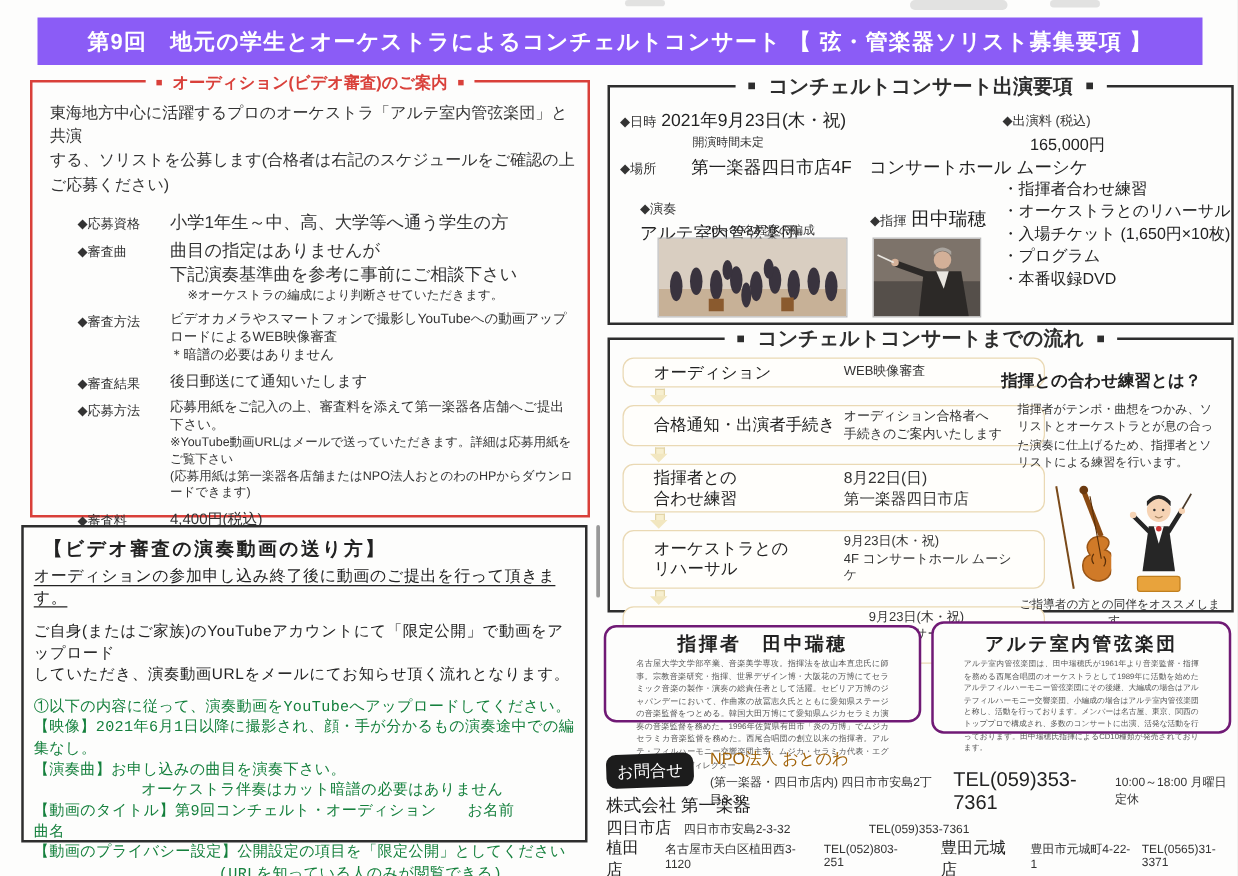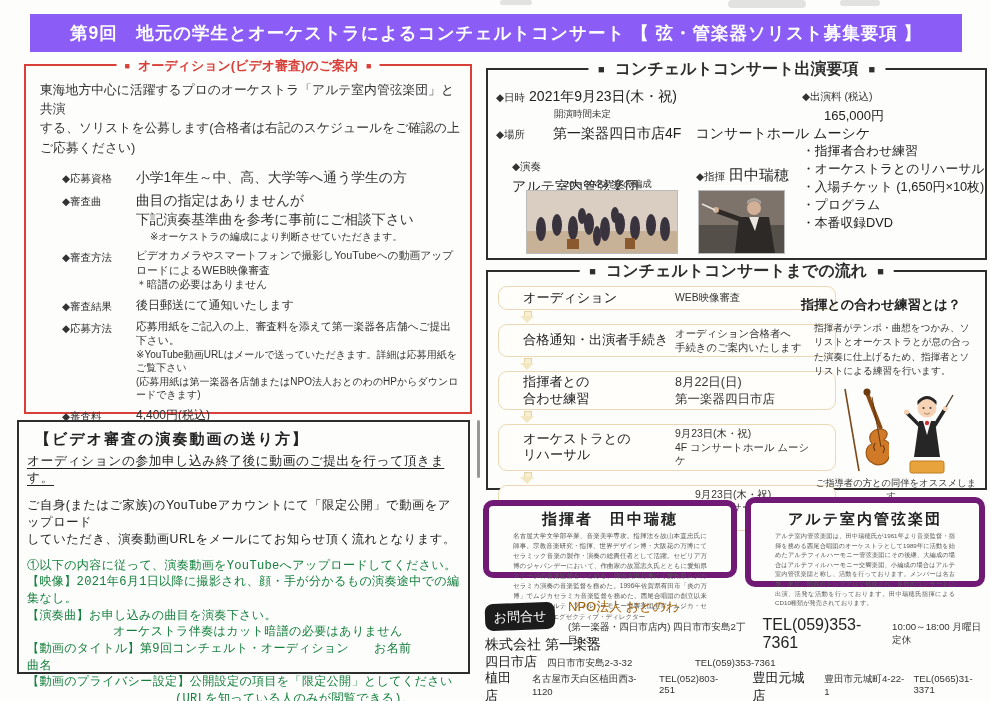--- a/index.html
+++ b/index.html
@@ -65,21 +65,21 @@
   .step-detail{flex:1;font-size:10.4px;color:#333;white-space:pre-line;line-height:1.3;}
   .flow-arrow{position:relative;width:14px;height:12px;margin:1px 0 1px 22px;flex:0 0 auto;}
   .flow-arrow::before{content:'';position:absolute;left:4px;top:0;width:6px;height:5px;background:#f7efcf;border:1px solid #e3d5a8;border-bottom:none;}
   .flow-arrow::after{content:'';position:absolute;left:0;top:5px;border-left:7px solid transparent;border-right:7px solid transparent;border-top:7px solid #f2e7c0;}
   .aside{position:absolute;left:296px;top:24px;width:194px;}
   .aside-title{font-size:13.2px;font-weight:bold;text-align:center;color:#222;}
   .aside-p{font-size:9.6px;line-height:1.5;color:#333;margin-top:7px;padding-left:30px;}
   .illus{display:flex;justify-content:center;align-items:flex-end;gap:10px;margin-top:4px;padding-left:30px;}
   .aside-cap{font-size:9.3px;color:#333;text-align:center;margin-top:2px;padding-left:30px;}
   
-  .bio{position:absolute;border:6px solid #701a75;border-radius:10px;background:#fdfdfc;box-sizing:border-box;padding:3px 24px;}
+  .bio{position:absolute;border:2px solid #701a75;border-radius:10px;background:#fdfdfc;box-sizing:border-box;padding:3px 24px;}
   .bio-title{font-size:15px;font-weight:bold;letter-spacing:2px;text-align:center;color:#222;margin:1px 0 2px;}
   .bio-text{font-size:6.5px;line-height:1.55;color:#555;text-align:justify;}
   
   .badge{position:absolute;left:485px;top:603px;width:70px;height:27px;background:#1c1c1c;color:#fff;
          font-size:13px;display:flex;align-items:center;justify-content:center;border-radius:8px;transform:rotate(-2deg);}
   .npo-name{position:absolute;left:568px;top:598px;font-size:13px;color:#a16207;}
   .npo-line{position:absolute;left:568px;top:616px;display:flex;align-items:baseline;gap:8px;}
   .npo-line .sm{font-size:9.6px;color:#333;}
   .npo-line .tel-big{font-size:16px;color:#222;}
   .company{position:absolute;left:485px;top:636px;font-size:14px;color:#222;}

